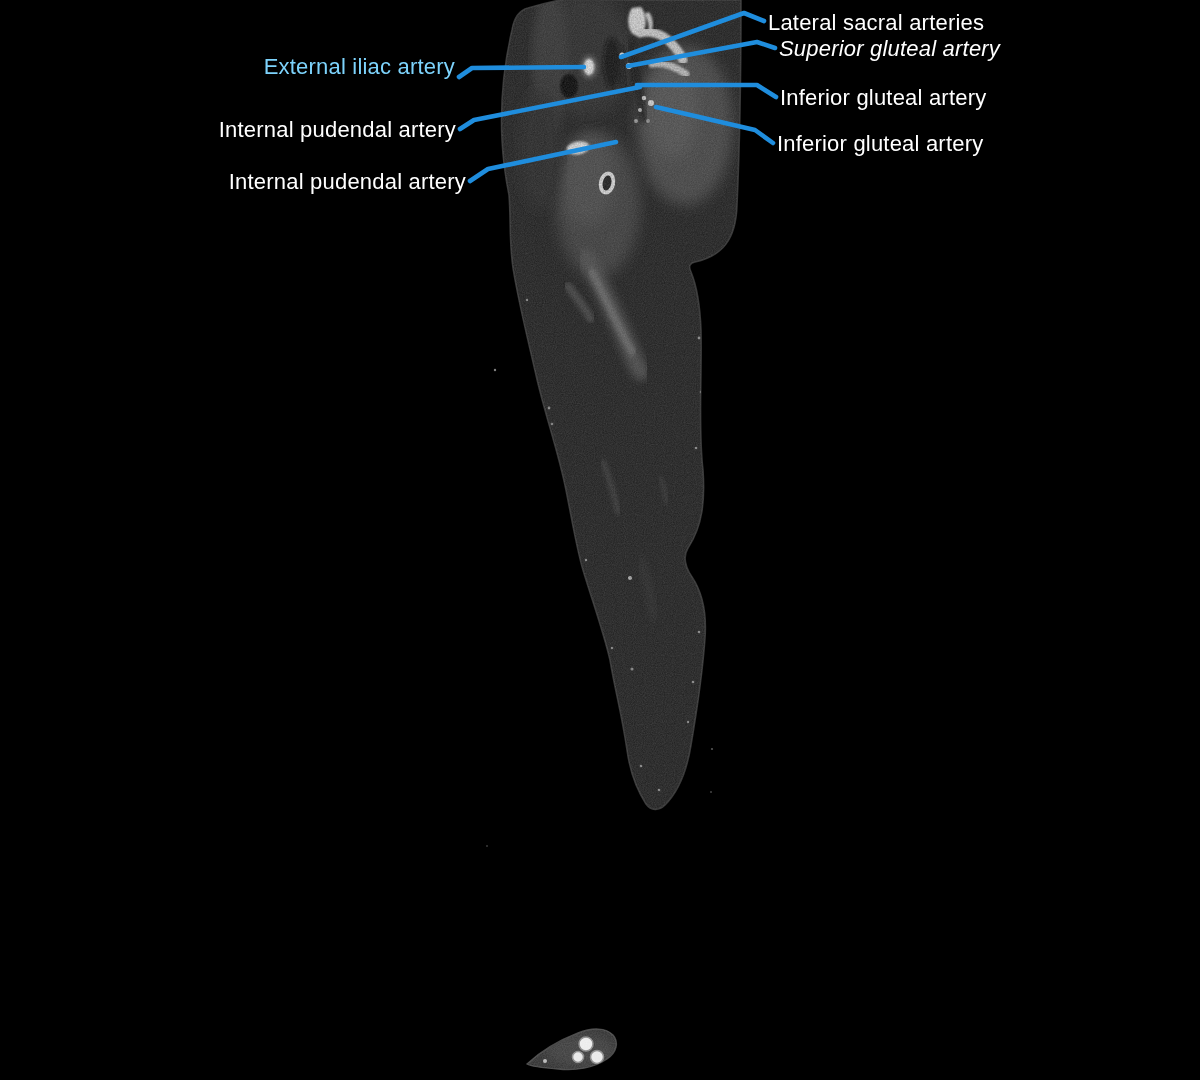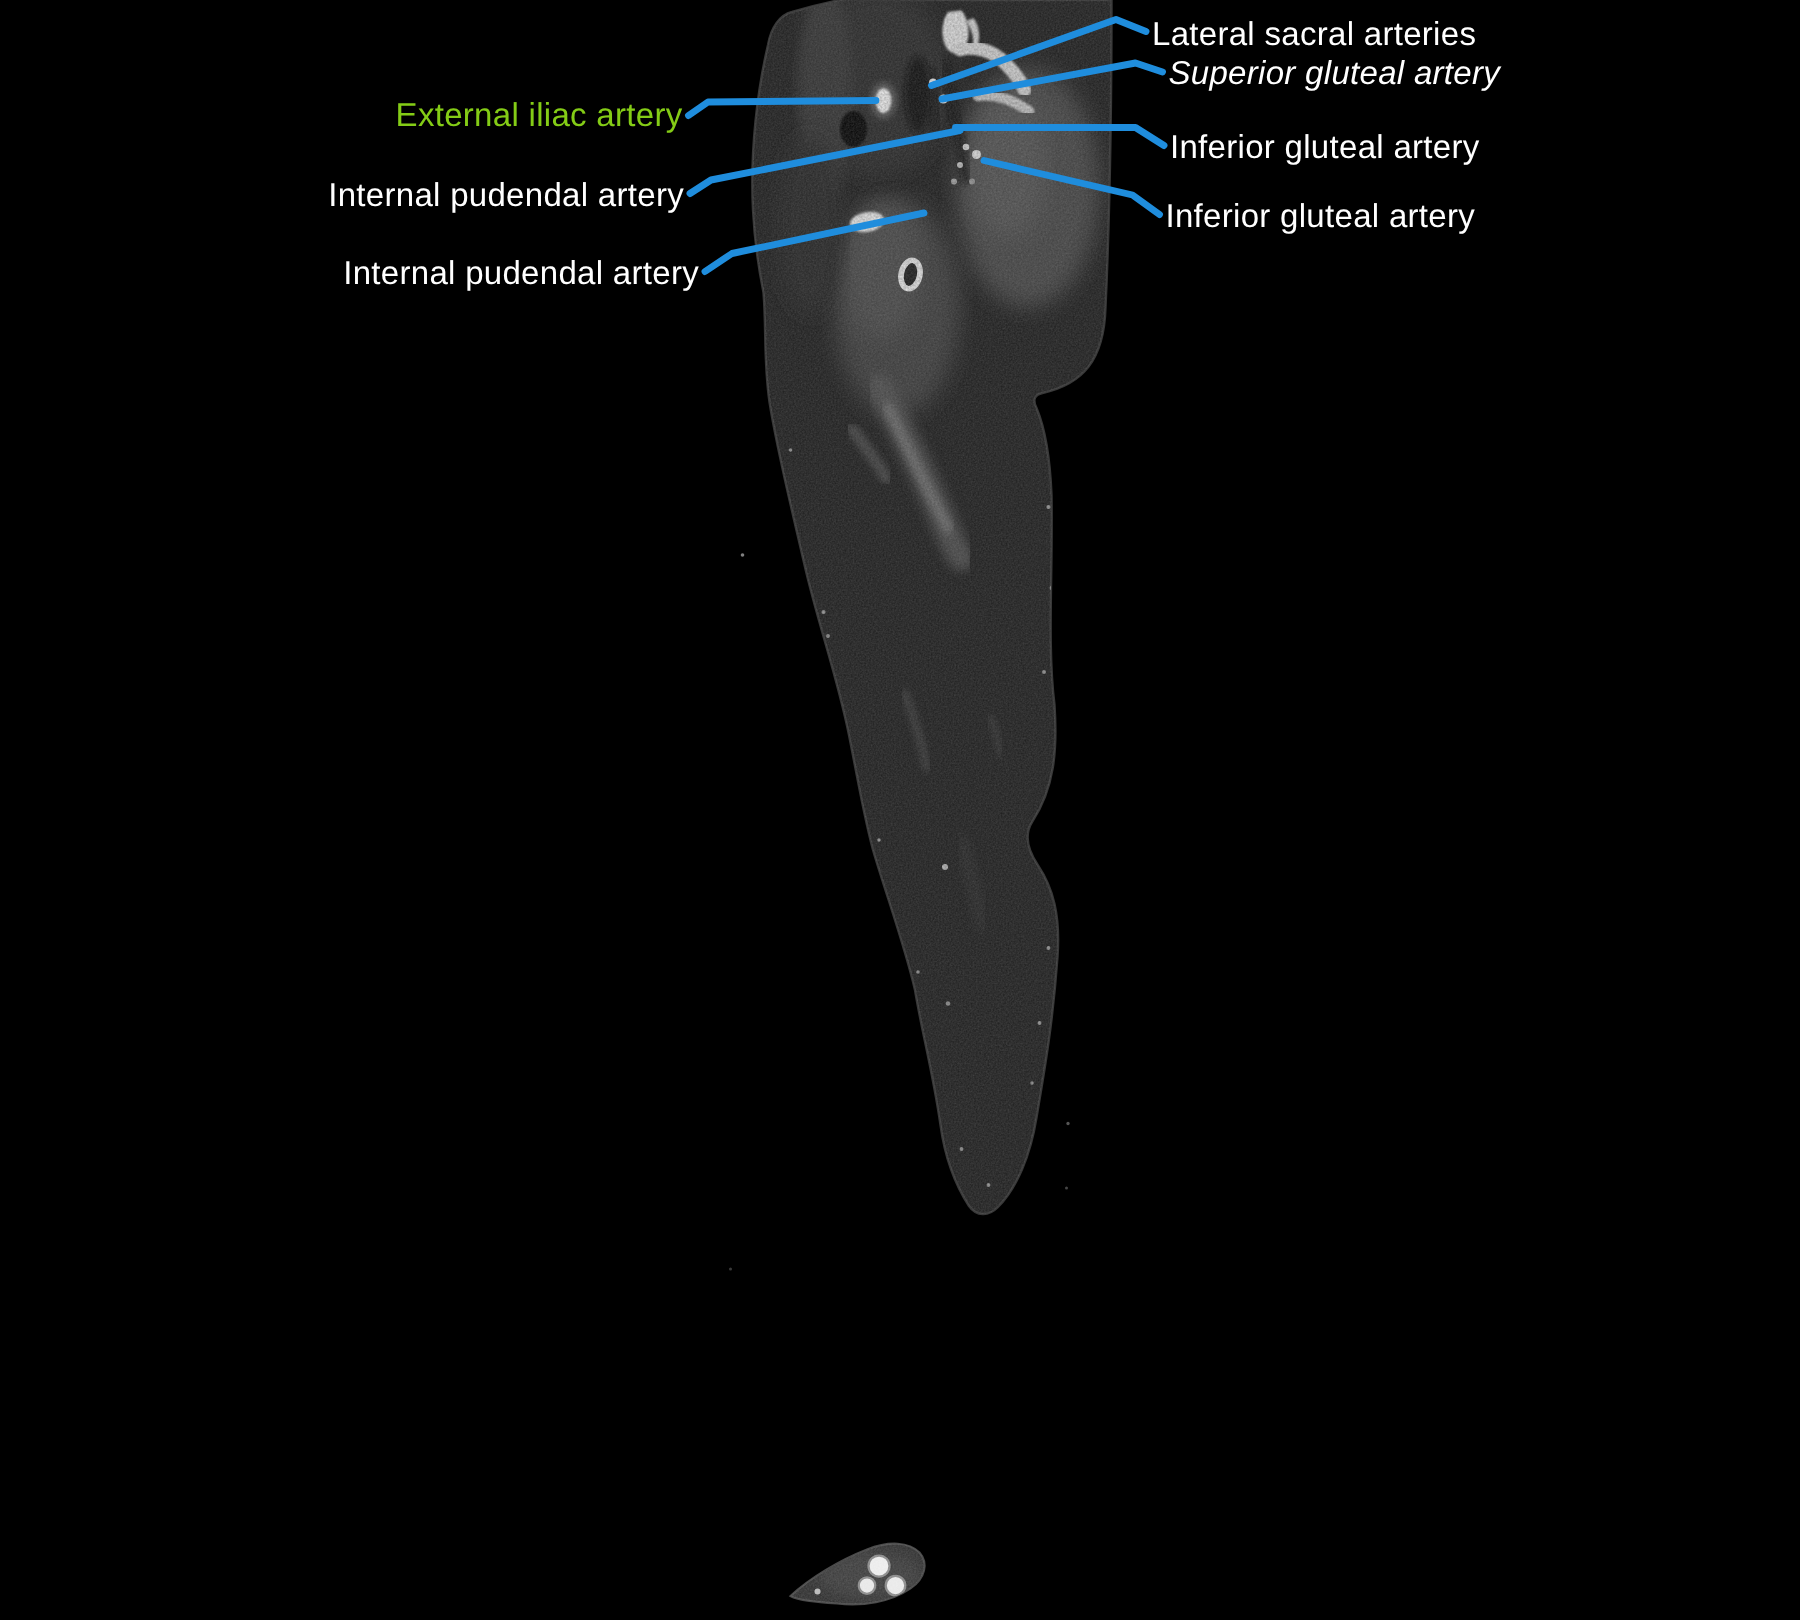--- a/index.html
+++ b/index.html
@@ -198,18 +198,18 @@
       <polyline points="775,48 757,42 628,66" fill="none" stroke="#1f8ddd" stroke-width="4.6" stroke-linecap="round" stroke-linejoin="round"></polyline>
       <polyline points="459,77 472,68 584,67" fill="none" stroke="#1f8ddd" stroke-width="4.6" stroke-linecap="round" stroke-linejoin="round"></polyline>
       <polyline points="776,97 757,85 637,85" fill="none" stroke="#1f8ddd" stroke-width="4.6" stroke-linecap="round" stroke-linejoin="round"></polyline>
       <polyline points="460,129 474,120 640,87" fill="none" stroke="#1f8ddd" stroke-width="4.6" stroke-linecap="round" stroke-linejoin="round"></polyline>
       <polyline points="773,143 755,130 656,107" fill="none" stroke="#1f8ddd" stroke-width="4.6" stroke-linecap="round" stroke-linejoin="round"></polyline>
       <polyline points="470,181 488,169 616,142" fill="none" stroke="#1f8ddd" stroke-width="4.6" stroke-linecap="round" stroke-linejoin="round"></polyline>
     </svg>
 
 <div class="artery-label" style="color: rgb(255, 255, 255); top: 12px; left: 768px;">Lateral sacral arteries</div>
     <div class="artery-label" style="color: rgb(255, 255, 255); top: 38px; left: 779px; font-style: italic;">Superior gluteal artery</div>
-    <div class="artery-label" style="color: #84cc16; top: 66px; right: 745px;">External iliac artery</div>
+    <div class="artery-label" style="color: #7dd3fc; top: 56px; right: 745px;">External iliac artery</div>
     <div class="artery-label" style="color: rgb(255, 255, 255); top: 87px; left: 780px;">Inferior gluteal artery</div>
     <div class="artery-label" style="color: rgb(255, 255, 255); top: 119px; right: 744px;">Internal pudendal artery</div>
     <div class="artery-label" style="color: rgb(255, 255, 255); top: 133px; left: 777px;">Inferior gluteal artery</div>
     <div class="artery-label" style="color: rgb(255, 255, 255); top: 171px; right: 734px;">Internal pudendal artery</div>
   </div>
 
 </body></html>

